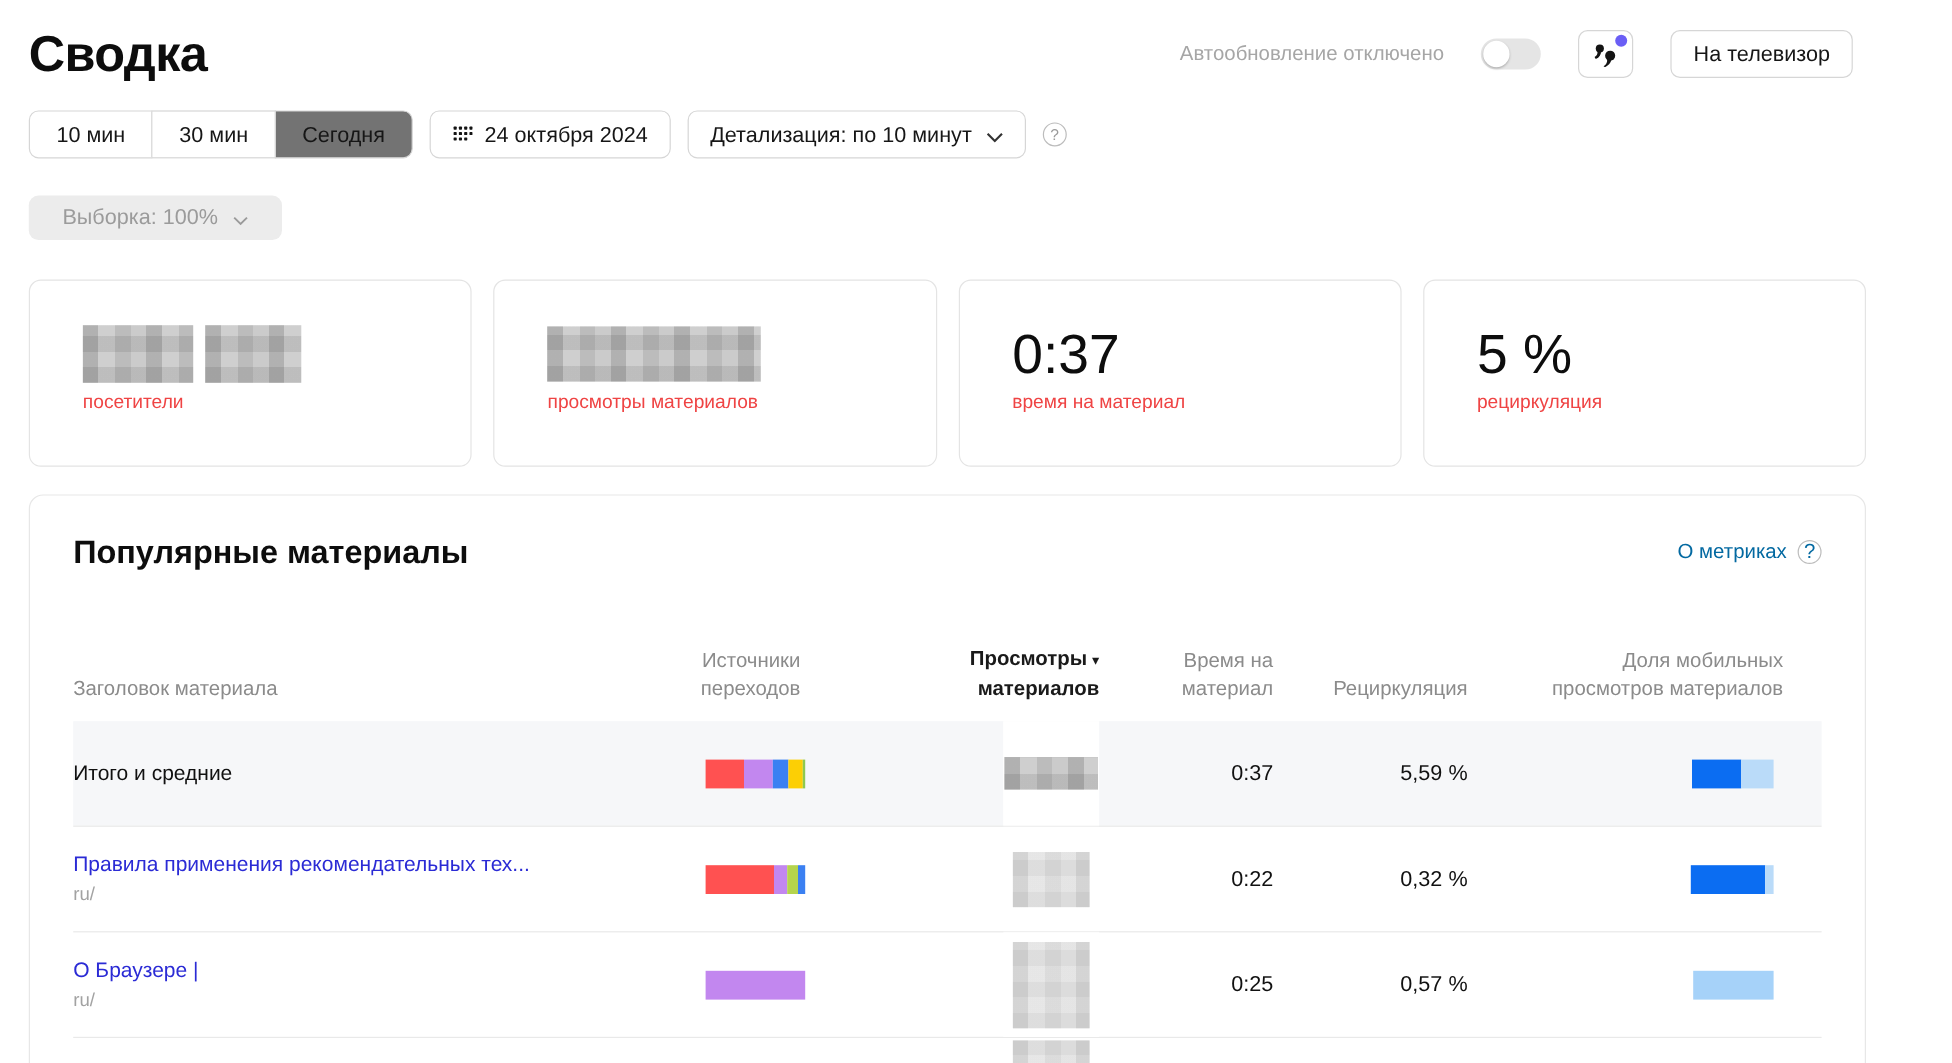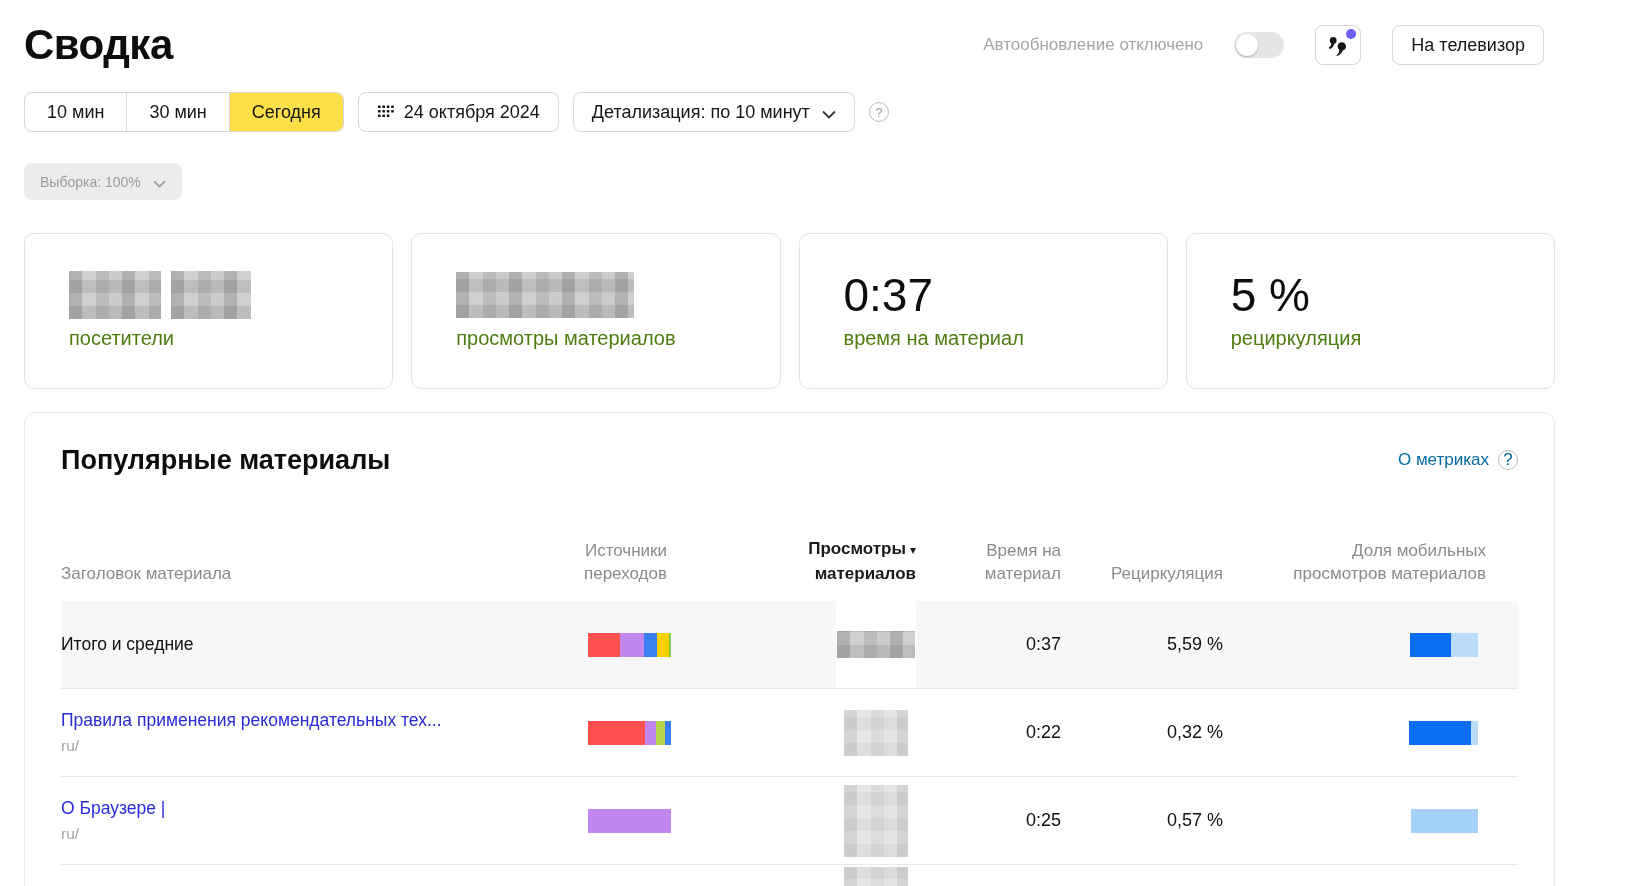--- a/index.html
+++ b/index.html
@@ -22,38 +22,38 @@
   .chat-btn{position:relative;width:46px;padding:0;}
   .chat-dot{position:absolute;top:3px;right:4px;width:10px;height:10px;border-radius:50%;background:#6a5ef5;}
 
   
   .filter-row{display:flex;align-items:center;gap:14px;margin-top:16px;}
   .seg-group{display:flex;}
   .seg-btn{height:40px;border:1px solid #d6d6d6;background:#fff;font-size:18px;color:#161616;padding:0 22px;
            margin-left:-1px;cursor:pointer;font-family:inherit;}
   .seg-btn:first-child{border-top-left-radius:8px;border-bottom-left-radius:8px;margin-left:0;}
   .seg-btn:last-child{border-top-right-radius:8px;border-bottom-right-radius:8px;}
-  .seg-btn.selected{background:#fde047;position:relative;z-index:1;}
+  .seg-btn.selected{background:#737373;position:relative;z-index:1;}
   .date-btn{gap:10px;}
   .drop-btn{gap:12px;}
   .chev{margin-top:2px;}
   .qmark{width:20px;height:20px;border:1.5px solid #bcbcbc;border-radius:50%;color:#9a9a9a;font-size:13px;
          display:inline-flex;align-items:center;justify-content:center;box-sizing:border-box;cursor:pointer;flex:none;}
 
   .sampling-row{margin-top:31px;}
-  .pill{height:37px;border-radius:8px;background:#ececec;border:none;color:#9b9b9b;font-size:14px;
-        display:inline-flex;align-items:center;gap:12px;padding:0 16px;cursor:pointer;font-family:inherit;}
+  .pill{height:37px;border-radius:8px;background:#ececec;border:none;color:#9b9b9b;font-size:18px;
+        display:inline-flex;align-items:center;gap:12px;padding:0 28px;cursor:pointer;font-family:inherit;}
 
   
   .cards{display:flex;gap:18px;margin-top:33px;}
   .card{flex:1;height:156px;border:1px solid #e4e4e4;border-radius:10px;box-sizing:border-box;
         padding:36px 0 0 44px;background:#fff;}
   .card-value{font-size:46px;font-weight:500;color:#0d0d0d;height:50px;display:flex;align-items:center;}
   .card-value.blur-row{gap:10px;}
-  .card-label{font-size:20px;color:#4d7c0f;margin-top:7px;}
+  .card-label{font-size:16px;color:#ef4444;margin-top:7px;}
 
   
   .mosaic{
     background:
       repeating-linear-gradient(90deg, rgba(0,0,0,.16) 0 13px, rgba(0,0,0,.02) 13px 27px, rgba(0,0,0,.11) 27px 40px, rgba(0,0,0,.04) 40px 53px),
       repeating-linear-gradient(0deg, rgba(0,0,0,.10) 0 13px, rgba(0,0,0,.02) 13px 26px),
       #d7d7d7;
   }
   .mosaic.light{
     background:

